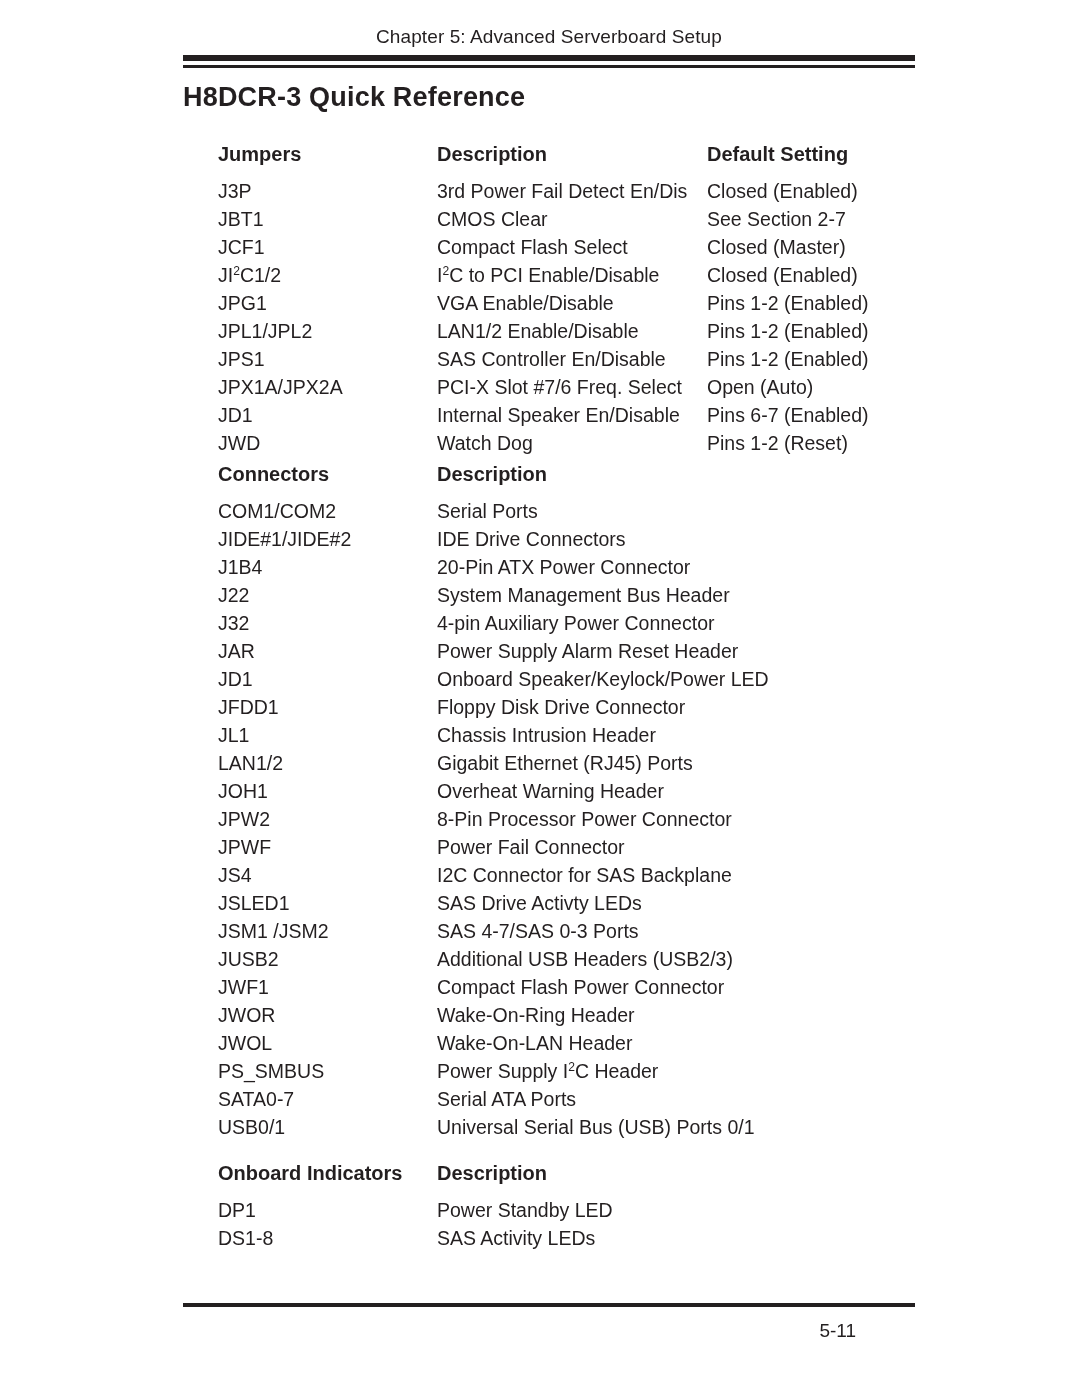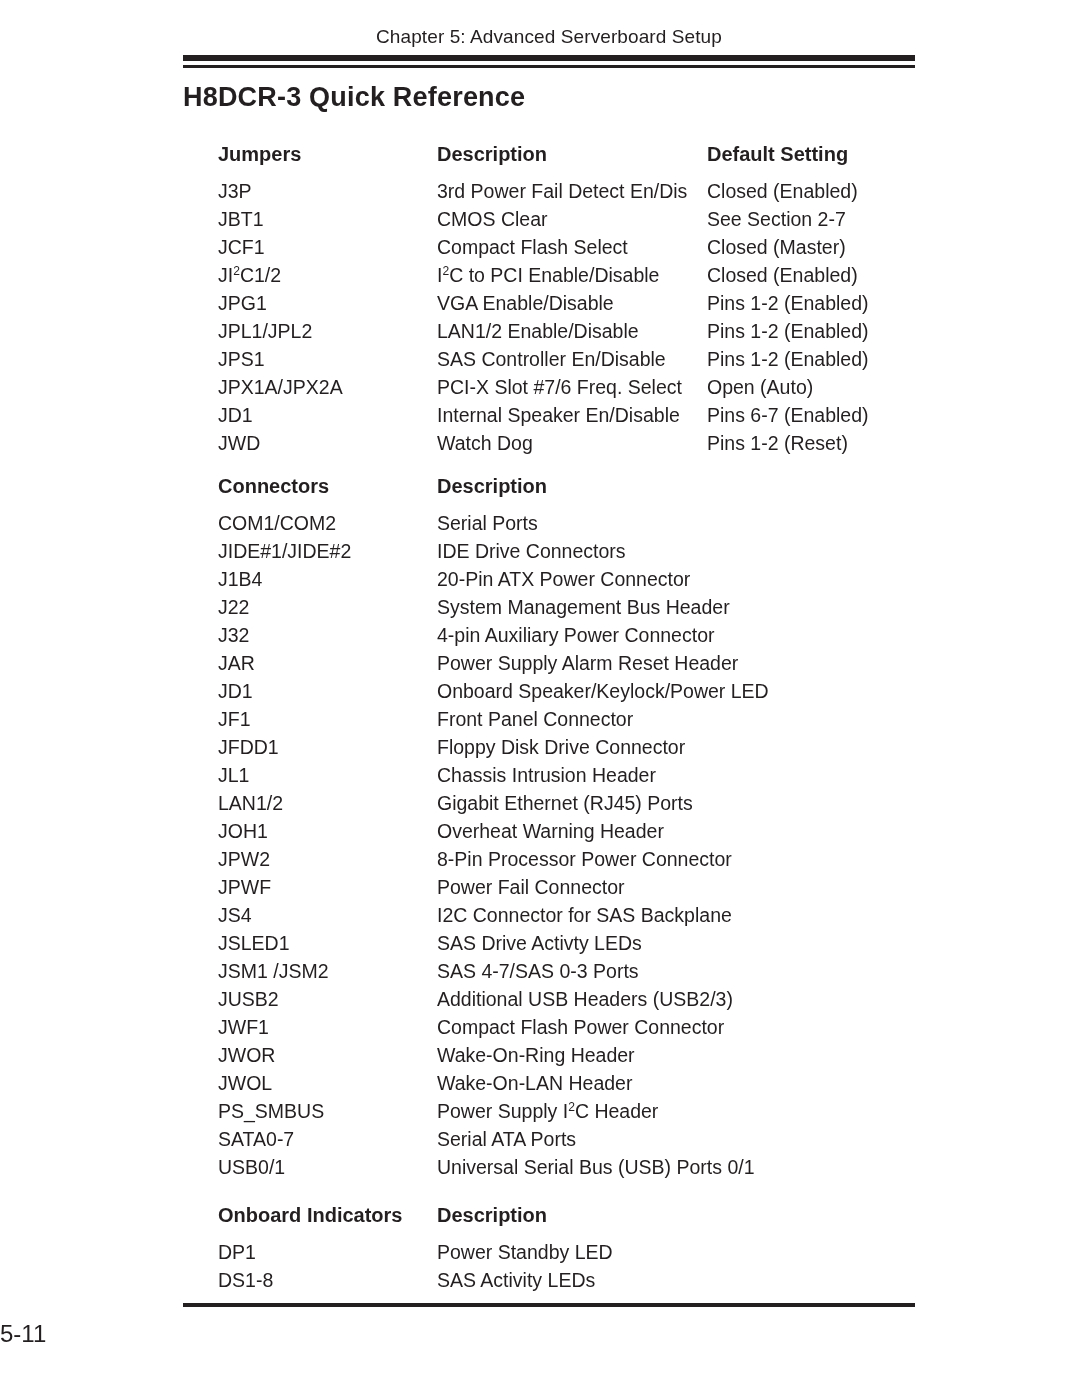--- a/index.html
+++ b/index.html
@@ -95,22 +95,22 @@
   }
 
   
   .c-pad   { width: 218px; }
   .c-key   { width: 219px; }
   .c-desc  { width: 270px; }
   .c-set   { width: auto; }
 
   
   #jumpers-table    { top: 140px; }
-  #connectors-table { top: 472px; padding-left: 24px; }
-  #indicators-table { top: 1201px; }
+  #connectors-table { top: 460px; padding-left: 24px; }
+  #indicators-table { top: 1159px; }
 
   
   #indicators-table .c-key { width: 219px; }
 
   sup {
     font-size: 0.62em;
     vertical-align: super;
     line-height: 0;
   }
 
@@ -121,22 +121,22 @@
     width: 732px;
     top: 1303px;
     height: 4px;
     background: #231f20;
   }
   .page-number {
     position: absolute;
     top: 1320px;
     left: 0;
     width: 856px;
-    text-align: left;
-    font-size: 24px;
+    text-align: right;
+    font-size: 19px;
     color: #231f20;
   }
 </style>
 </head>
 <body>
 
 <div class="page">
 
   <div class="running-head">Chapter 5: Advanced Serverboard Setup</div>
 
@@ -264,26 +264,20 @@
           <td class="c-set"></td>
         </tr>
         <tr>
           <td class="c-pad"></td>
           <td class="c-key">JD1</td>
           <td class="c-desc">Onboard Speaker/Keylock/Power LED</td>
           <td class="c-set"></td>
         </tr>
         <tr>
           <td class="c-pad"></td>
-          <td class="c-key">JF1</td>
-          <td class="c-desc">Front Panel Connector</td>
-          <td class="c-set"></td>
-        </tr>
-        <tr>
-          <td class="c-pad"></td>
           <td class="c-key">JFDD1</td>
           <td class="c-desc">Floppy Disk Drive Connector</td>
           <td class="c-set"></td>
         </tr>
         <tr>
           <td class="c-pad"></td>
           <td class="c-key">JL1</td>
           <td class="c-desc">Chassis Intrusion Header</td>
           <td class="c-set"></td>
         </tr>

